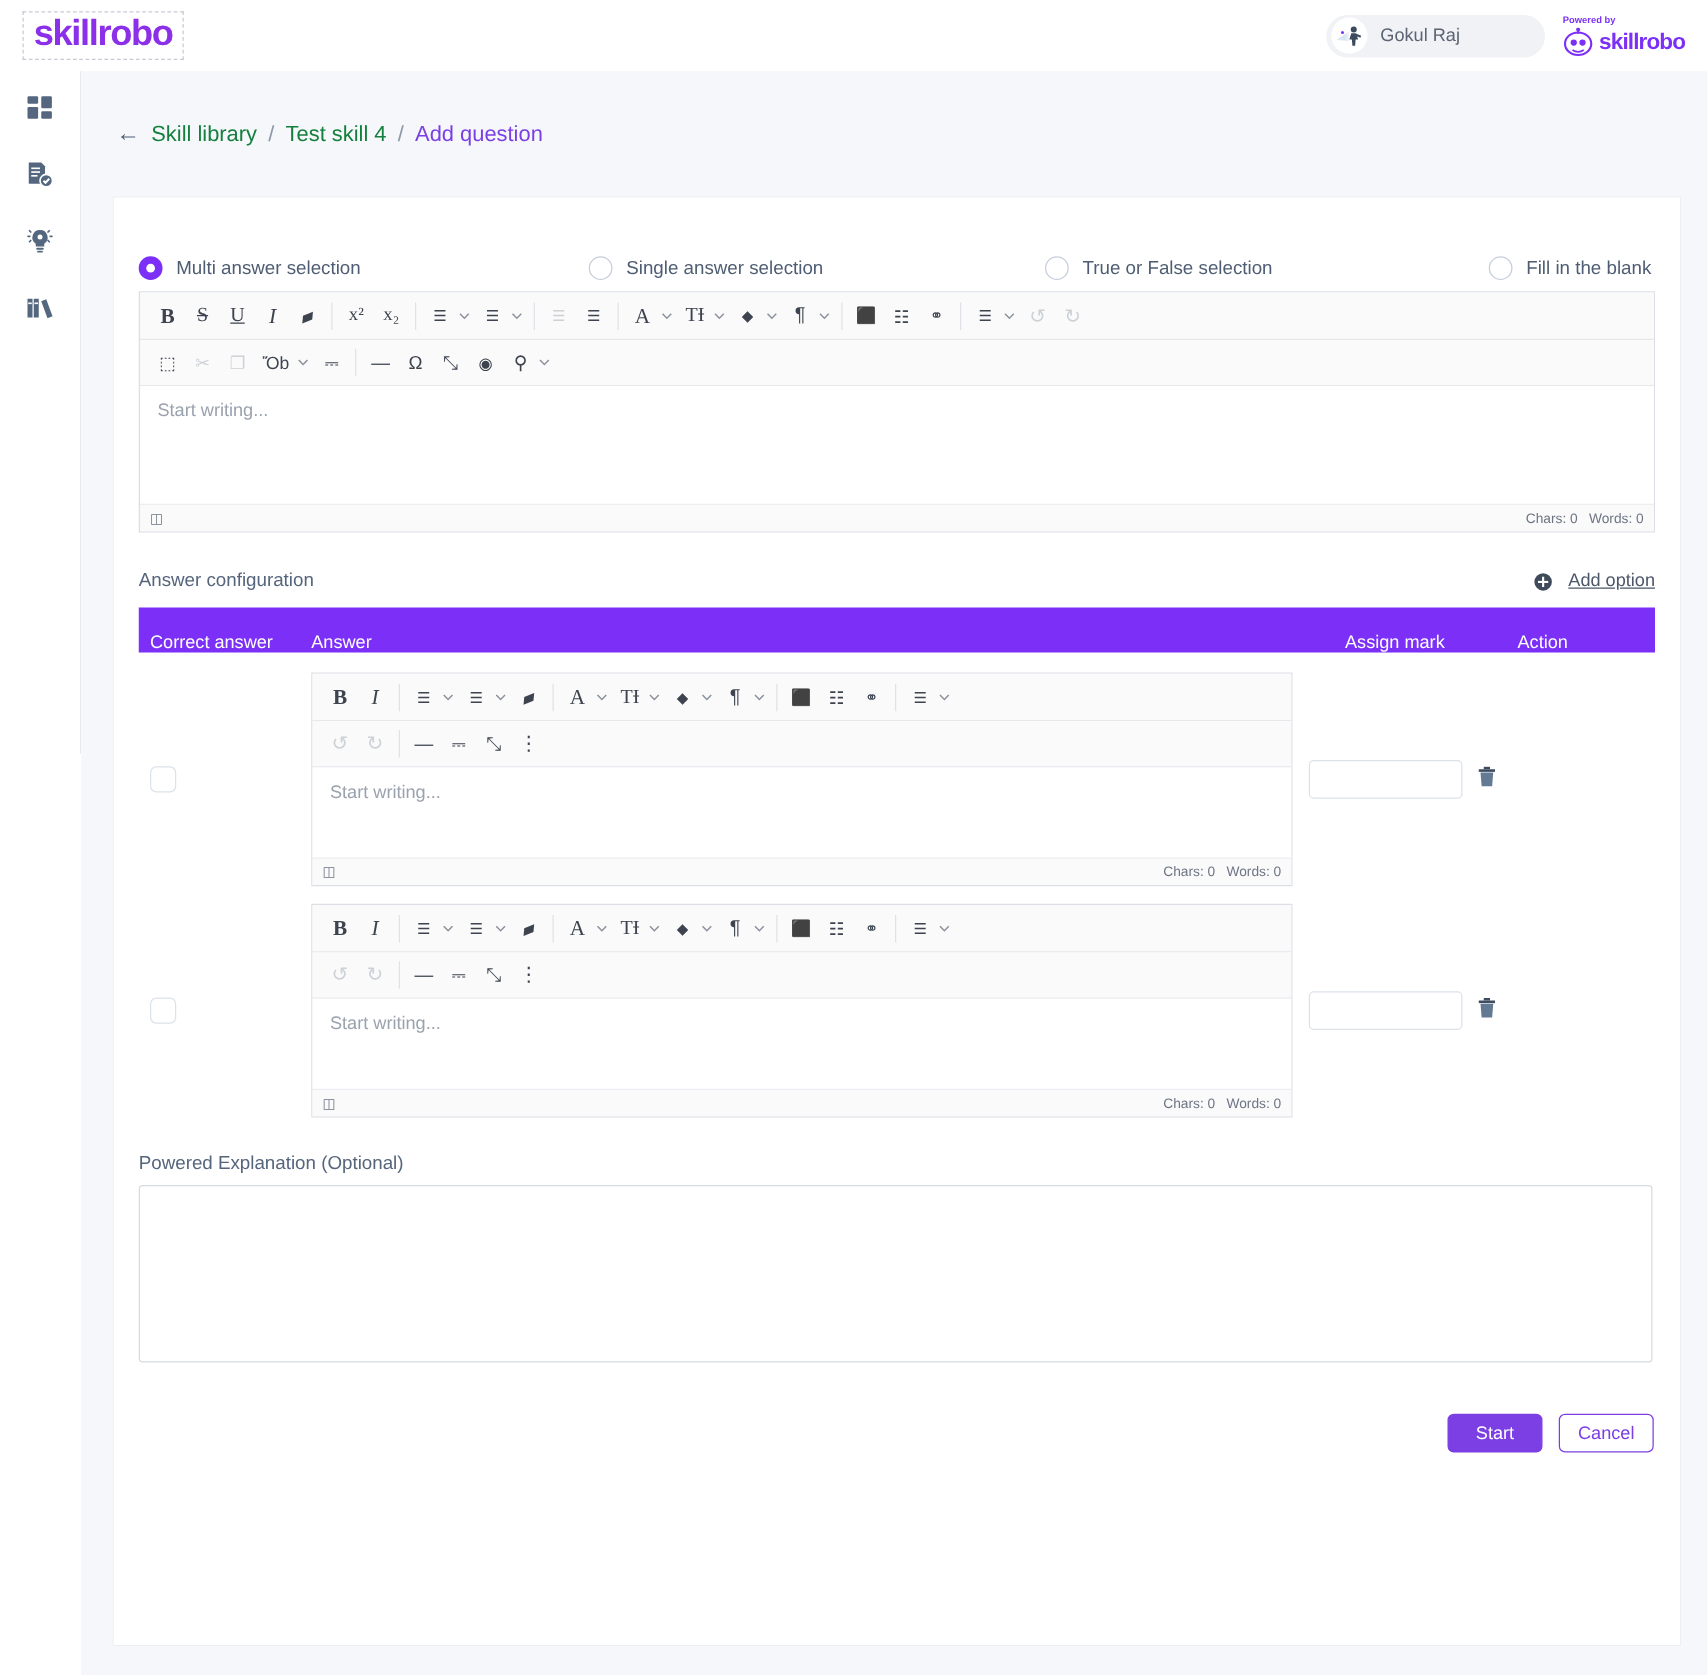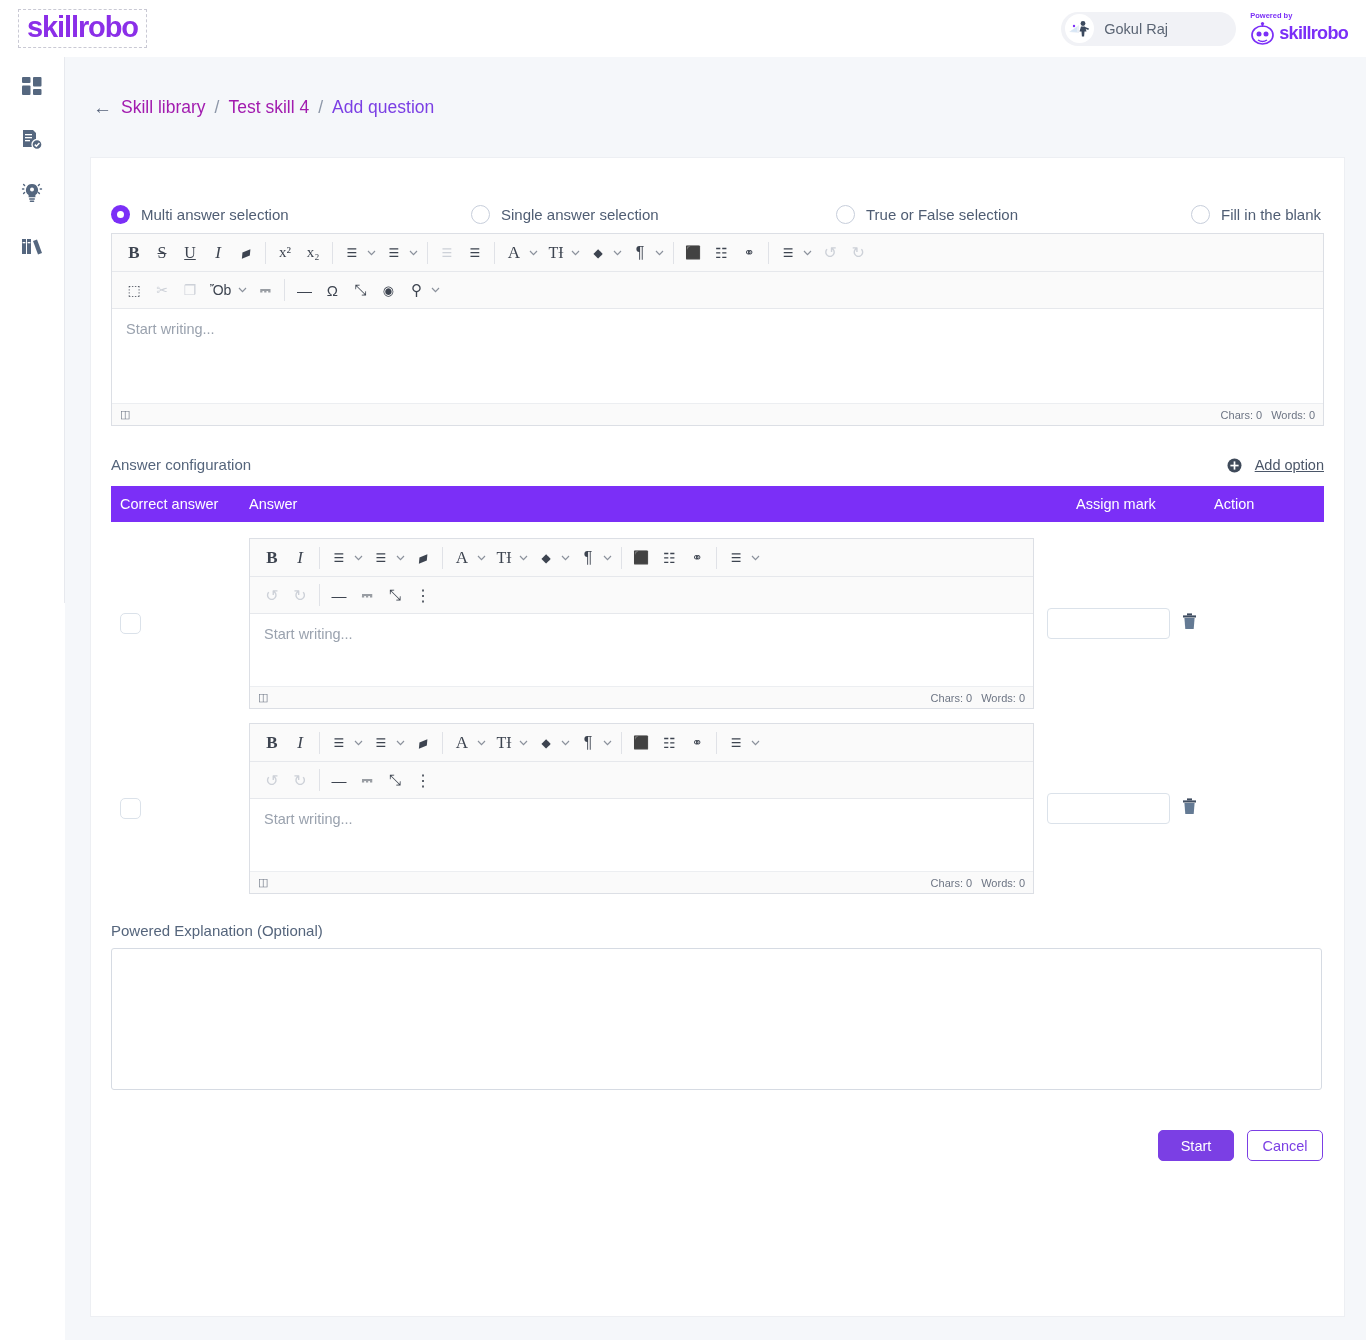--- a/index.html
+++ b/index.html
@@ -60,21 +60,21 @@
   
   .page {
     position: absolute; top: 57px; left: 65px;
     width: 1301px; height: 1283px; background: #f5f7fa;
   }
   .breadcrumb {
     display: flex; align-items: center; gap: 9px;
     padding: 40px 0 0 28px; font-size: 17.5px;
   }
   .back-arrow { color: #55627a; font-size: 19px; line-height: 1; cursor: pointer; }
-  .crumb { color: #a21caf; }
+  .crumb { color: #15803d; }
   .crumb-sep { color: #8d97a8; }
   .crumb-active { color: #7b3fe4; }
 
   .card {
     position: absolute; top: 100px; left: 25px;
     width: 1255px; height: 1160px; background: #ffffff;
     border: 1px solid #edeff3;
   }
 
   .sec-label { font-size: 15px; color: #55657c; }
@@ -134,21 +134,21 @@
     display: flex; align-items: flex-end; padding: 30px 20px 0 20px;
   }
   .add-option {
     margin-left: auto; display: flex; align-items: flex-end; gap: 13px;
     cursor: pointer;
   }
   .add-option span.txt {
     font-size: 14.5px; color: #4b5668; text-decoration: underline;
   }
   .thead {
-    display: flex; align-items: center; margin: 13px 20px 0 20px;
+    display: flex; align-items: flex-end; margin: 13px 20px 0 20px;
     background: #7b2ff7; height: 36px; color: #fff; font-size: 14.5px;
   }
   .th-correct { width: 138px; padding-left: 9px; }
   .th-answer { flex: 1; }
   .th-mark { width: 138px; }
   .th-action { width: 110px; }
 
   .ans-row { display: flex; margin: 0 20px; align-items: center; }
   .ans-check { width: 138px; display: flex; justify-content: flex-start; padding-left: 9px; }
   .cbox {

